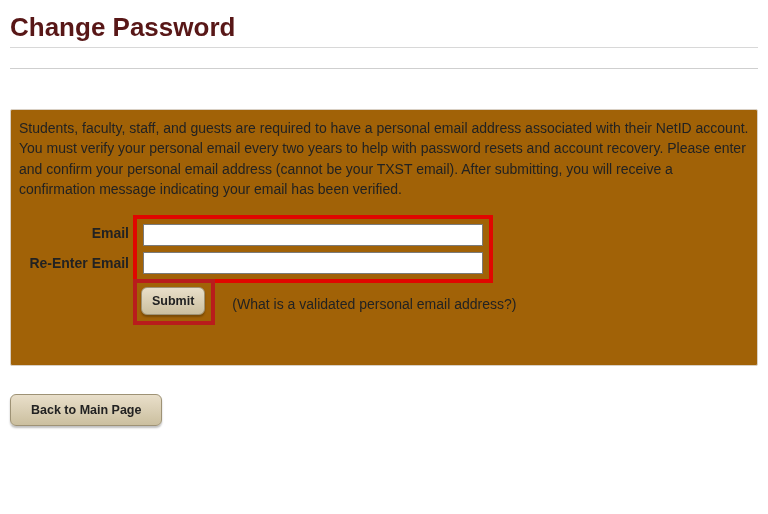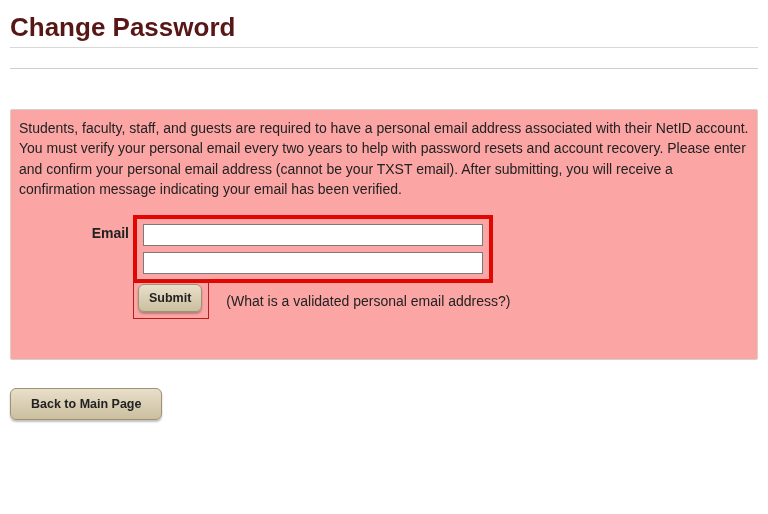--- a/index.html
+++ b/index.html
@@ -31,21 +31,21 @@
     font-size: 14px;
     font-weight: bold;
     margin: 0 0 2px 0;
   }
   hr.sub {
     border: none;
     border-top: 1px solid #cfcfcf;
     margin: 2px 0 30px 0;
   }
   .panel {
-    background: #fca5a5;
+    background: #a16207;
     border: 1px solid #d9d0c4;
     border-radius: 2px;
     padding: 8px 8px 40px 8px;
     margin-top: 40px;
   }
   .panel p.instructions {
     margin: 0 0 16px 0;
     font-size: 14px;
     line-height: 1.45;
     color: #222;
@@ -67,21 +67,21 @@
     padding: 2px 4px;
     display: block;
     margin: 2px 0;
   }
   .submit-row {
     display: flex;
     align-items: center;
     margin-top: 0;
   }
   .submit-highlight {
-    border: 1px solid #b91c1c;
+    border: 4px solid #b91c1c;
     padding: 4px 6px 6px 4px;
     margin-left: 114px;
     margin-top: -4px;
     display: inline-block;
   }
   .btn {
     background: linear-gradient(#e9dfca, #cbbf9f);
     border: 1px solid #9e9275;
     border-radius: 6px;
     padding: 6px 10px;
@@ -130,20 +130,21 @@
   <hr class="thin">
 
   <hr class="sub">
 
   <div class="panel">
     <p class="instructions">Students, faculty, staff, and guests are required to have a personal email address associated with their NetID account. You must verify your personal email every two years to help with password resets and account recovery. Please enter and confirm your personal email address (cannot be your TXST email). After submitting, you will receive a confirmation message indicating your email has been verified.</p>
 
     <div class="field-pair">
       <div class="labels-col">
         <div class="form-label">Email</div>
+        <div class="form-label">Re-Enter Email</div>
       </div>
       <div class="inputs-highlight">
         <input type="text" class="text-input" value="" style="">
         <input type="text" class="text-input" value="" style="">
       </div>
     </div>
 
     <div class="submit-row">
       <span class="submit-highlight">
         <button class="btn">Submit</button>

